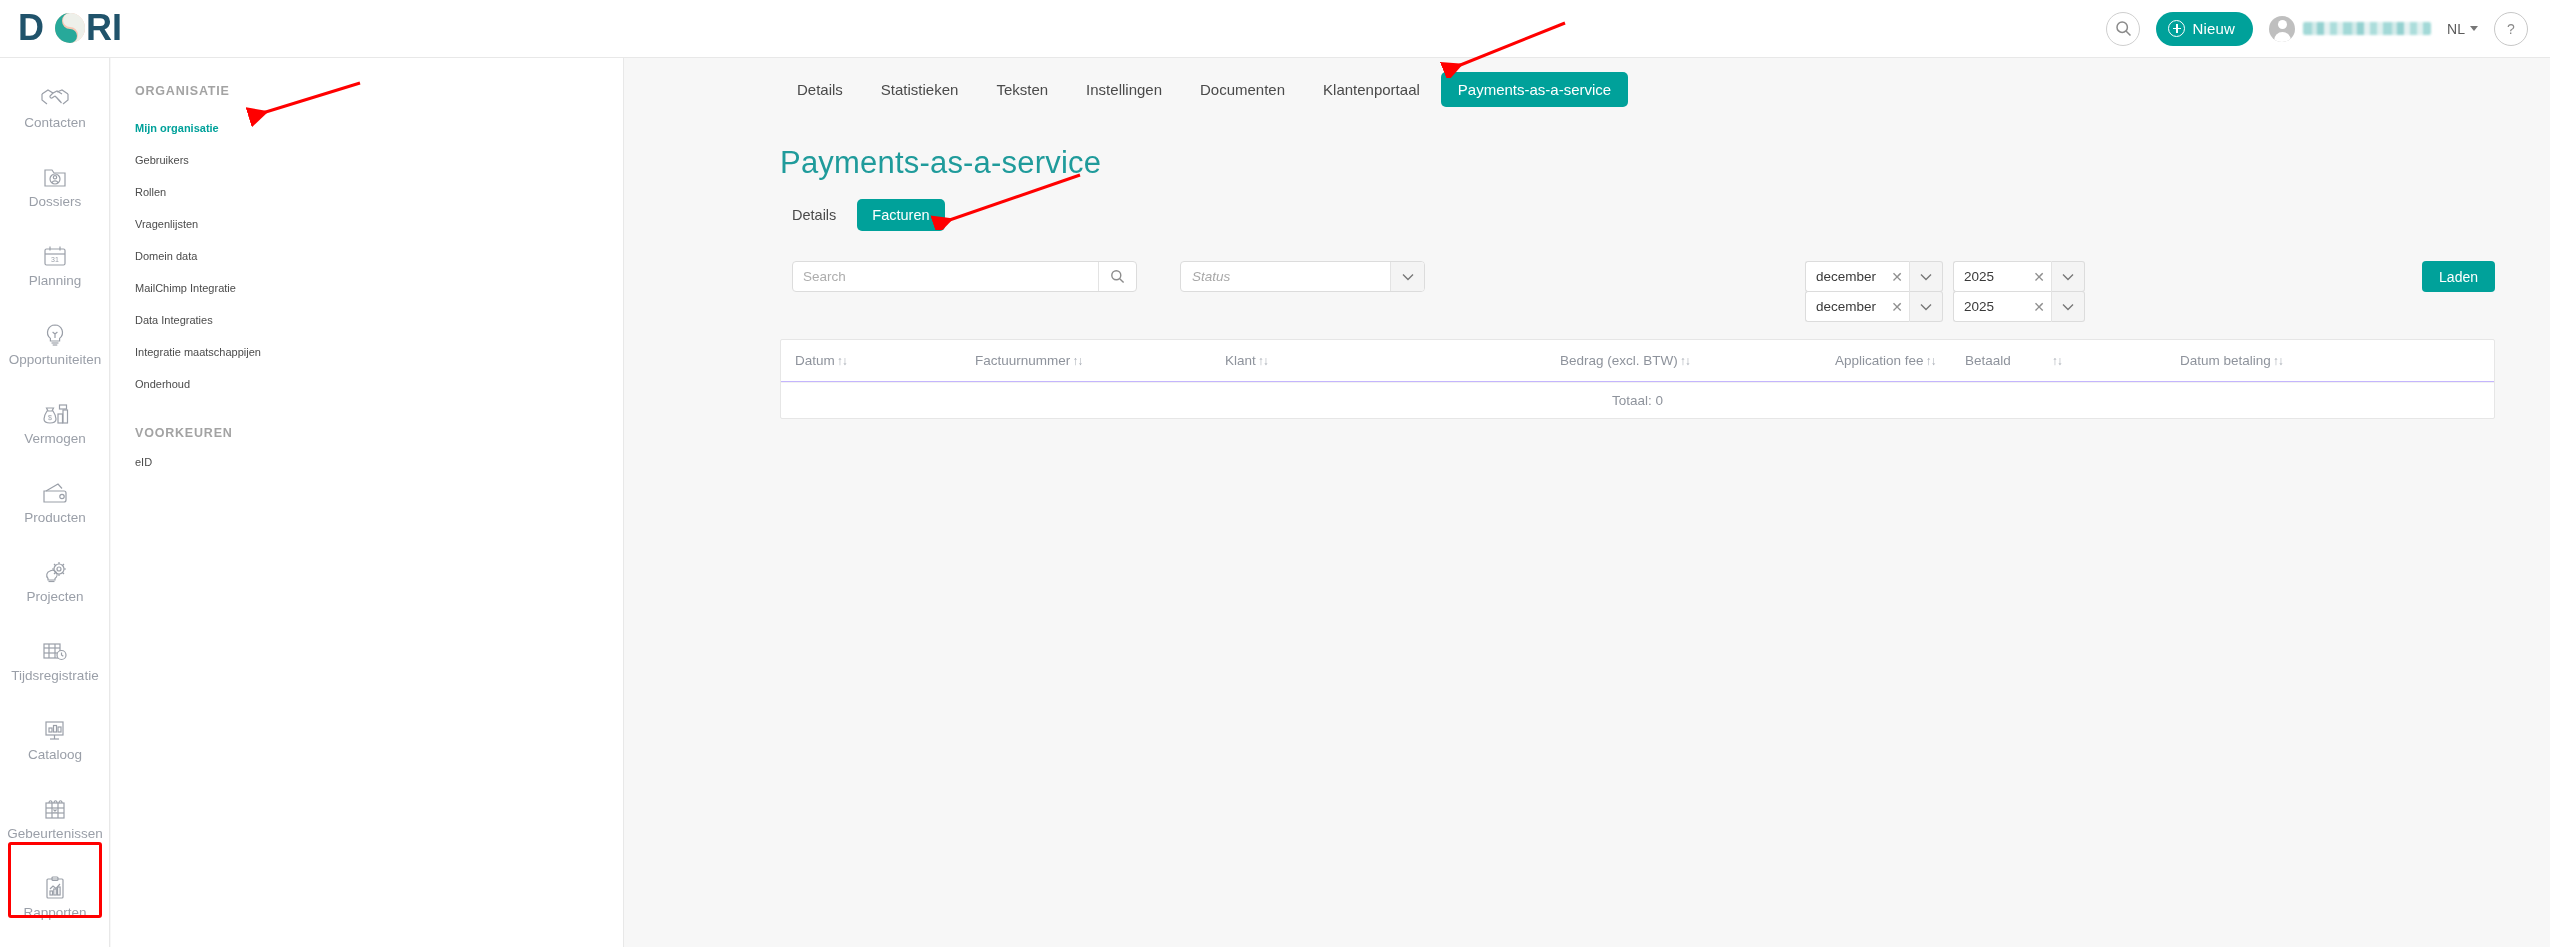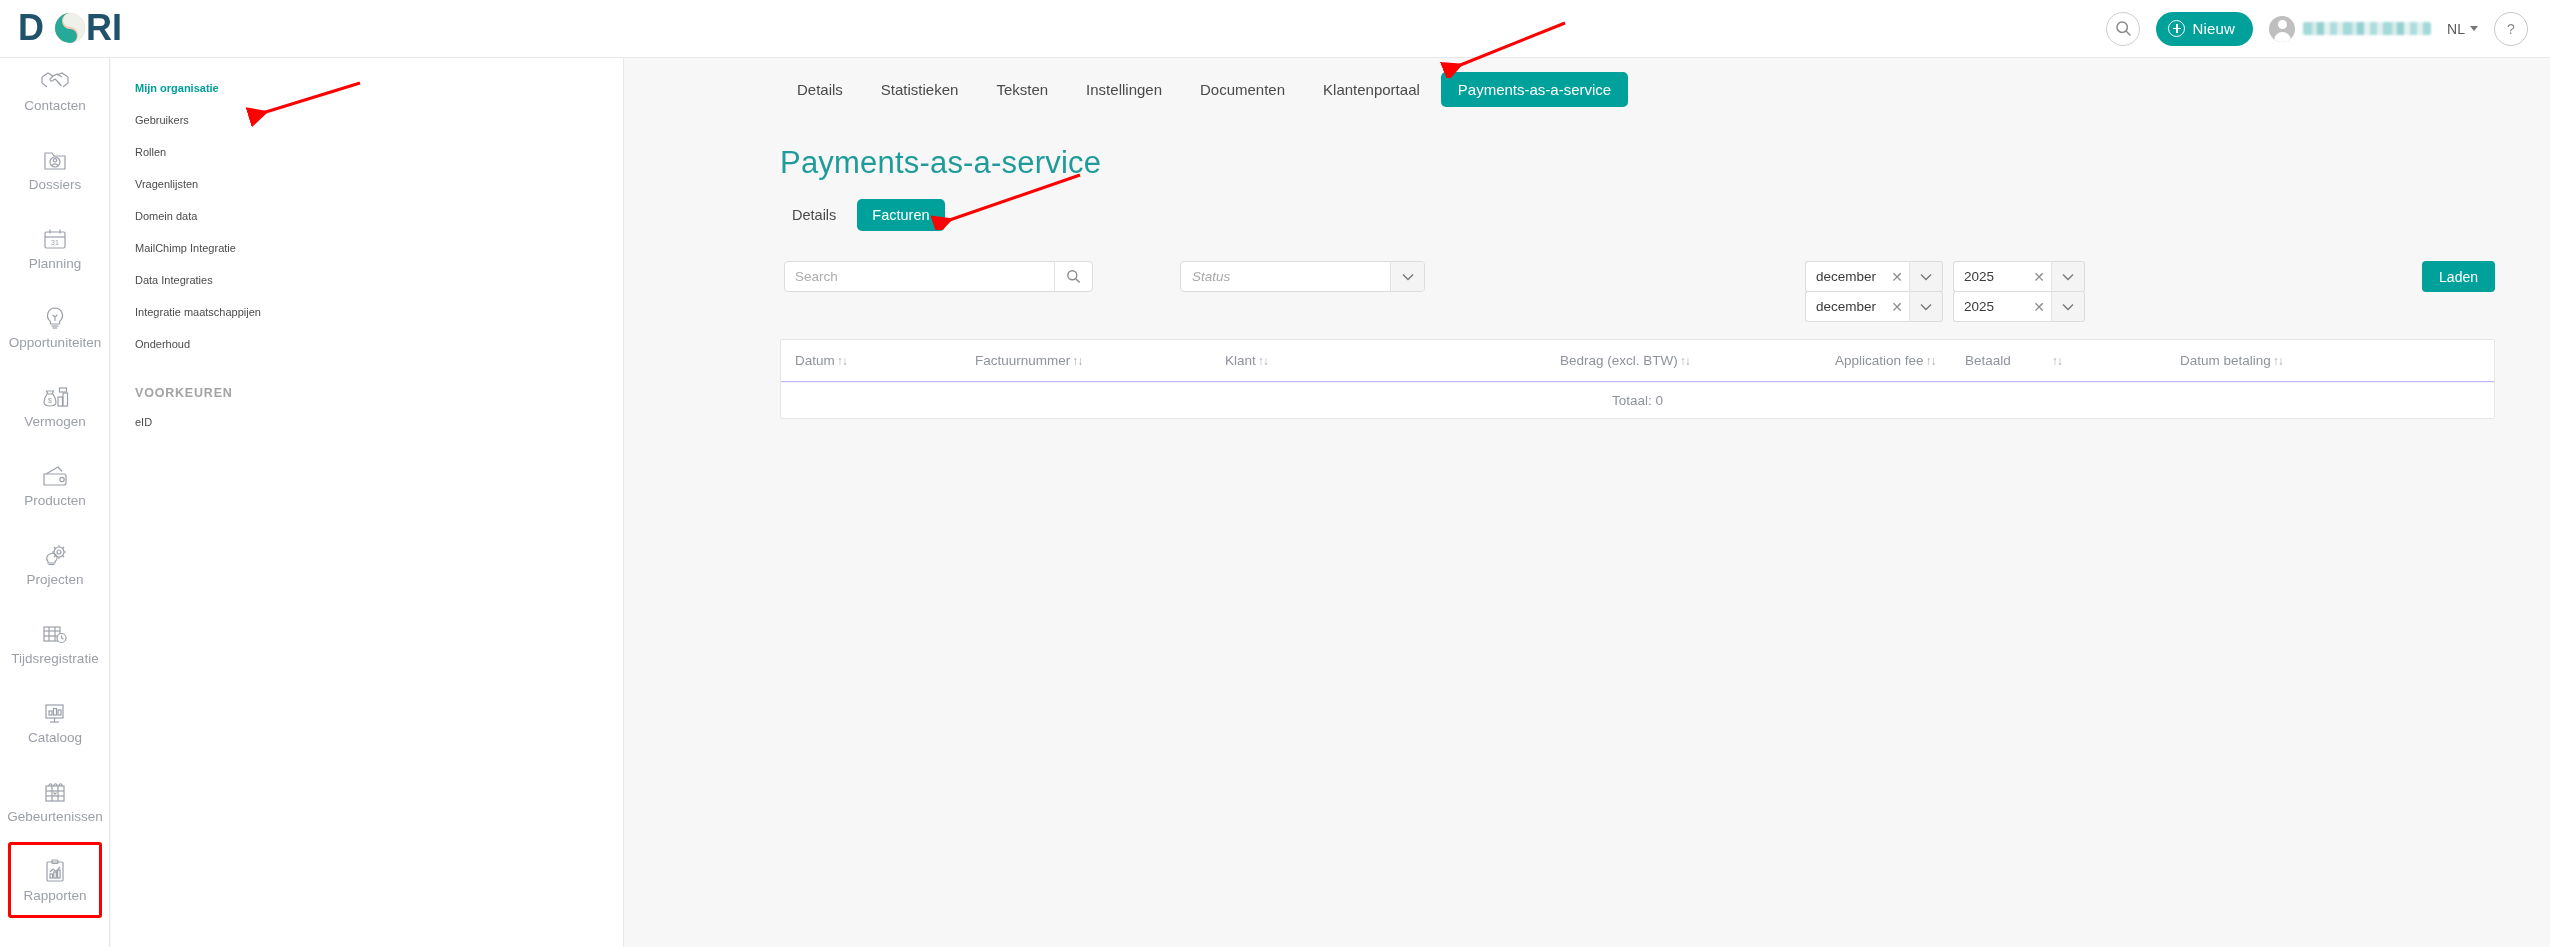--- a/index.html
+++ b/index.html
@@ -78,21 +78,21 @@
   }
 
   
   .rail {
     position: absolute; top: 58px; left: 0; width: 110px; height: 889px;
     background: #ffffff; border-right: 1px solid #e8e8e8;
     padding-top: 10px; z-index: 4;
   }
   .rail-item {
     width: 110px; height: 79px;
-    display: flex; flex-direction: column; align-items: center; 
+    display: flex; flex-direction: column; align-items: center; justify-content: center;
     gap: 5px; color: #9a9fa8; cursor: pointer; user-select: none;
   }
   .rail-item .lbl { font-size: 13.5px; line-height: 1; white-space: nowrap; }
   .rail-item svg { display: block; }
   .rail-item.active { color: #00a19a; }
   .rail-highlight {
     position: absolute; left: 8px; top: 842px; width: 94px; height: 76px;
     border: 3px solid #ff0000; border-radius: 3px; z-index: 6; pointer-events: none;
   }
 
@@ -137,21 +137,21 @@
   .subtab.active { background: #00a19a; color: #fff; }
 
   
   .filters {
     position: relative; margin: 30px 0 0 155px; width: 1715px; height: 70px;
   }
   .field {
     background: #fff; border: 1px solid #dcdcdc; border-radius: 4px;
     height: 31px; display: flex; align-items: center; font-size: 13.5px; color: #333;
   }
-  .search-field { position: absolute; left: 4px; top: 0; width: 309px; }
+  .search-field { position: absolute; left: 12px; top: 0; width: 345px; }
   .search-field input {
     border: none; outline: none; flex: 1; height: 100%;
     padding: 0 10px; font-size: 13.5px; color: #333;
     font-family: "Liberation Sans", sans-serif; background: transparent;
   }
   .search-field input::placeholder { color: #adadad; }
   .search-btn {
     width: 38px; height: 100%; border-left: 1px solid #e3e3e3;
     display: flex; align-items: center; justify-content: center; color: #8c8c8c; cursor: pointer;
   }
@@ -382,20 +382,21 @@
 
     <div class="rail-item active">
       
       
     </div>
   </div>
 
   <div class="rail-highlight"></div>
 
   <div class="subnav">
+    <div class="subnav-section">ORGANISATIE</div>
     <div class="subnav-list">
       <div class="subnav-item active first">
         <span>Mijn organisatie</span>
       </div>
       <div class="subnav-item">
         <span>Gebruikers</span>
       </div>
       <div class="subnav-item">
         <span>Rollen</span>
       </div>

